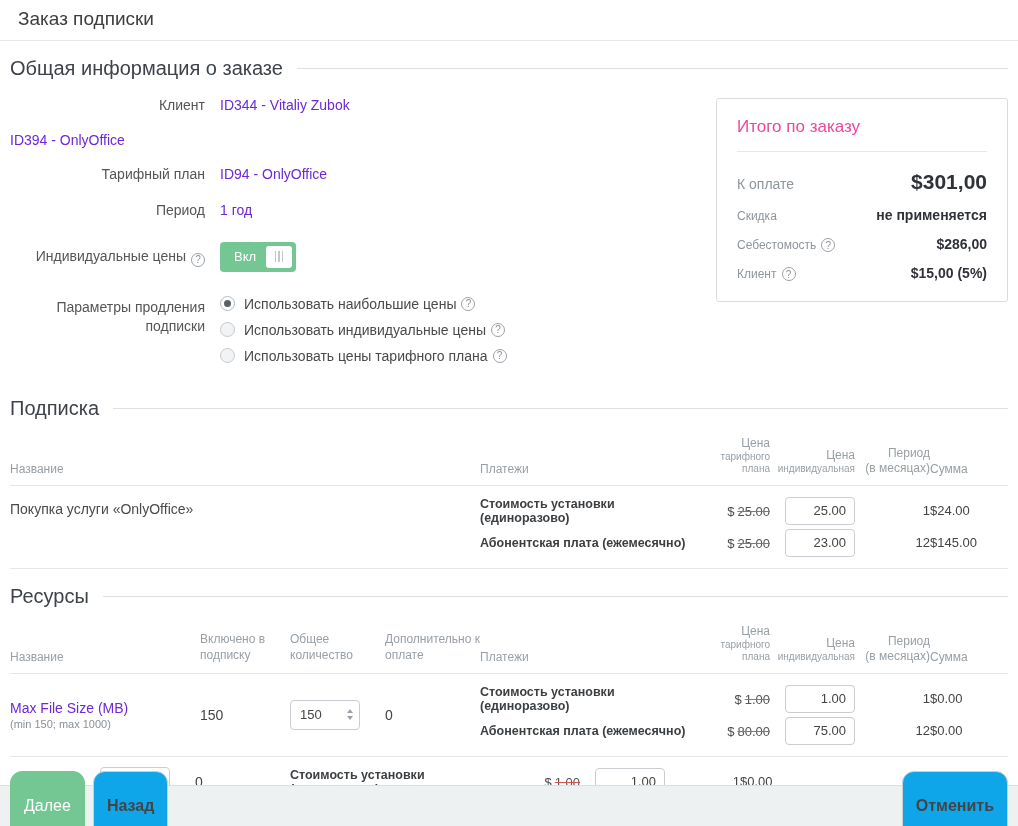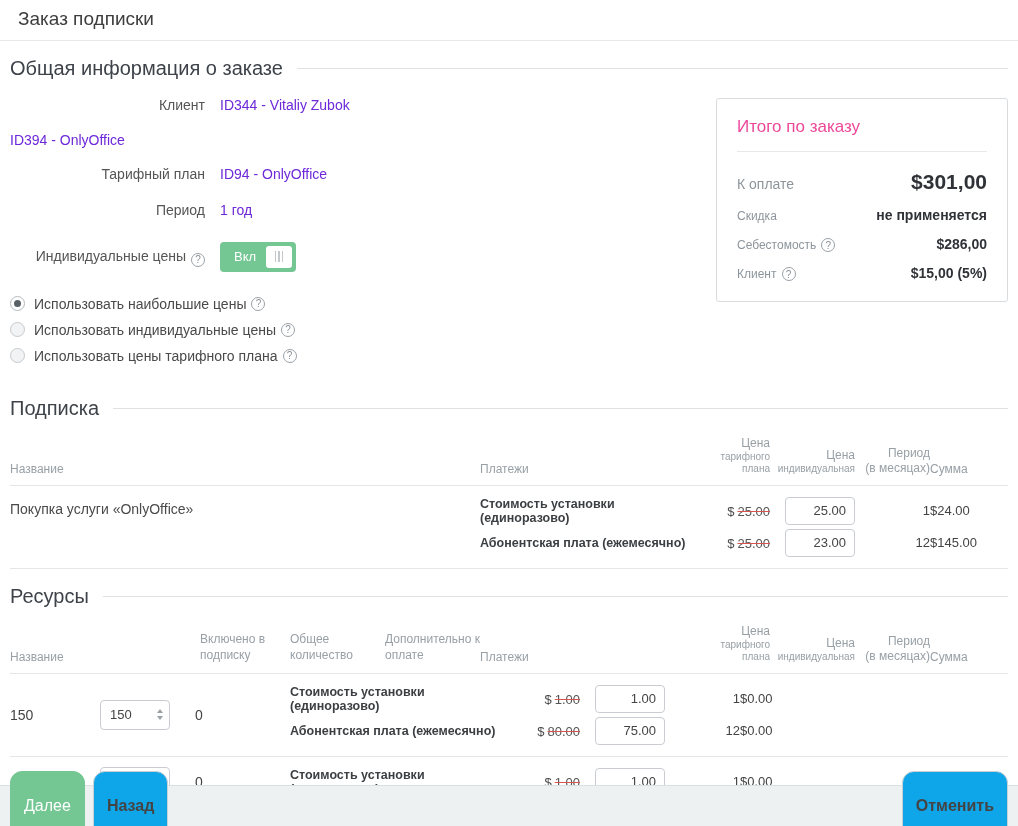--- a/index.html
+++ b/index.html
@@ -179,20 +179,21 @@
           <span class="toggle-text">Вкл</span>
           <span class="toggle-knob">
               <i></i>
               <i></i>
               <i></i>
             </span>
         </div>
       </div>
 
       <div class="form-row row-radios">
+        <div class="form-label top">Параметры продления подписки</div>
         <div class="radio-group">
           <div class="radio-option">
             <span class="radio-circle checked"></span>
             <span class="radio-label">Использовать наибольшие цены</span>
             <span class="help-icon">?</span>
           </div>
           <div class="radio-option">
             <span class="radio-circle"></span>
             <span class="radio-label">Использовать индивидуальные цены</span>
             <span class="help-icon">?</span>
@@ -320,20 +321,24 @@
     <div class="pl-period">
         <div class="hdr-2line same">
       <span>Период</span>
           <span class="sub">(в месяцах)</span>
         </div>
       </div>
     <div class="pl-sum">Сумма</div>
   </div>
 
   <div class="tbl-row centered">
+    <div class="r-name">
+      <a class="res-link">Max File Size (MB)</a>
+      <div class="res-limits">(min 150; max 1000)</div>
+    </div>
     <div class="r-incl cell-val">150</div>
     <div class="r-qty">
       <div class="qty-input-wrap">
         <input class="qty-input" value="150" style="">
         <span class="spin">
             <span class="spin-up"></span>
             <span class="spin-down"></span>
           </span>
       </div>
     </div>

